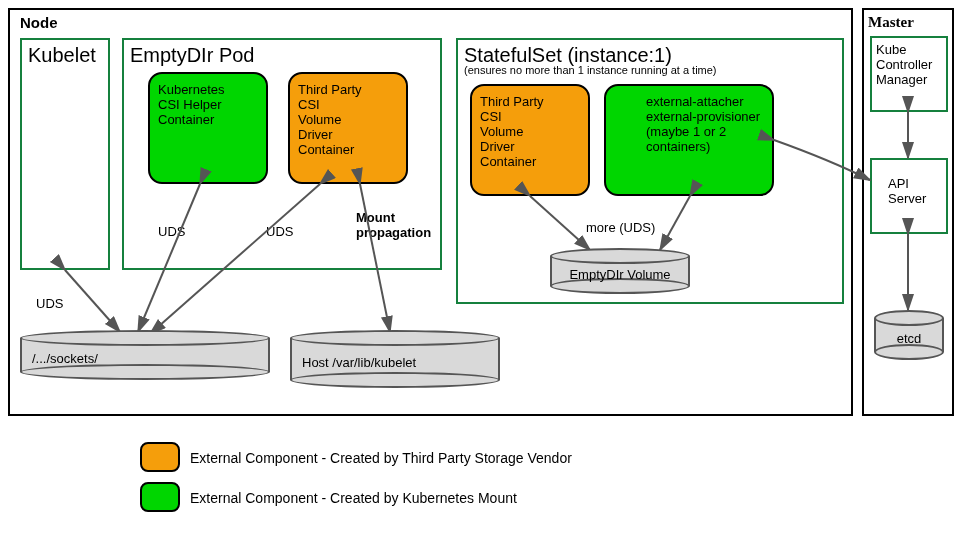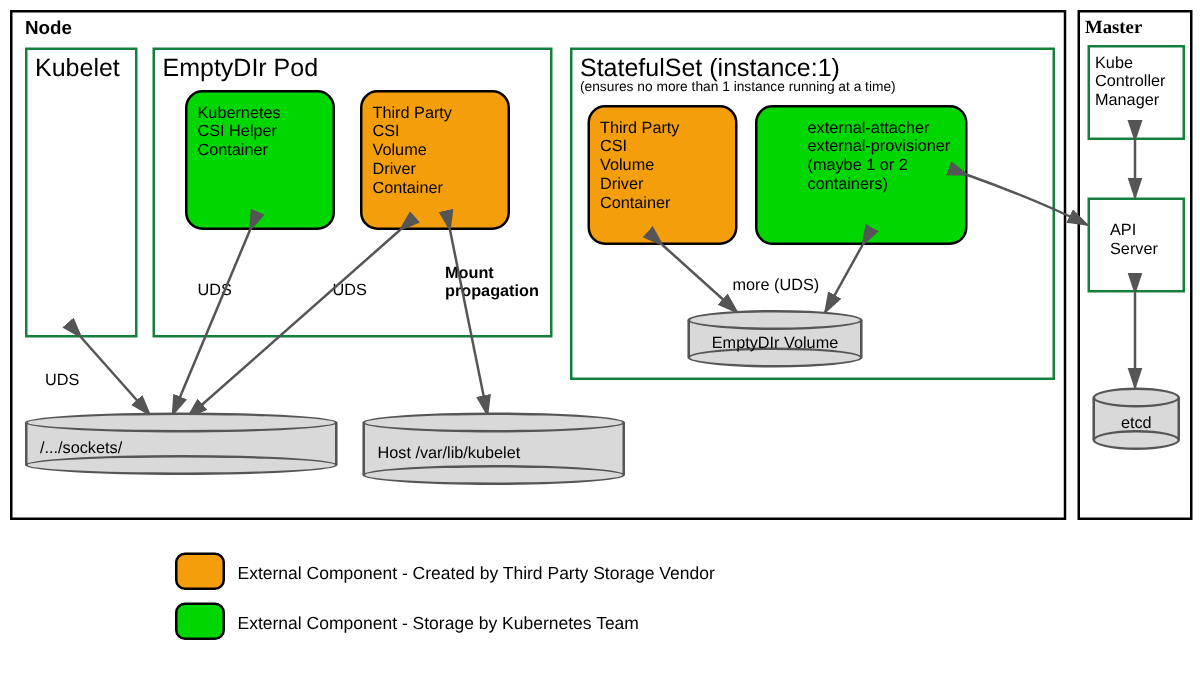--- a/index.html
+++ b/index.html
@@ -123,13 +123,13 @@
   <path d="M774,140 Q830,160 870,180" stroke="#555" stroke-width="2" fill="none" marker-end="url(#ah)" marker-start="url(#ah)"></path>
 
   <line x1="908" y1="112" x2="908" y2="158" stroke="#555" stroke-width="2" marker-end="url(#ah)" marker-start="url(#ah)"></line>
 
   <line x1="908" y1="234" x2="908" y2="310" stroke="#555" stroke-width="2" marker-end="url(#ah)" marker-start="url(#ah)"></line>
 </svg>
 
 <div class="legend-swatch orange" style="left:140px; top:442px;"></div>
 <div class="legend-text" style="left:190px; top:450px;">External Component - Created by Third Party Storage Vendor</div>
 <div class="legend-swatch green" style="left:140px; top:482px;"></div>
-<div class="legend-text" style="left:190px; top:490px;">External Component - Storage by Kubernetes Team</div>
+<div class="legend-text" style="left:190px; top:490px;">External Component - Created by Kubernetes Mount</div>
 
 </body></html>

